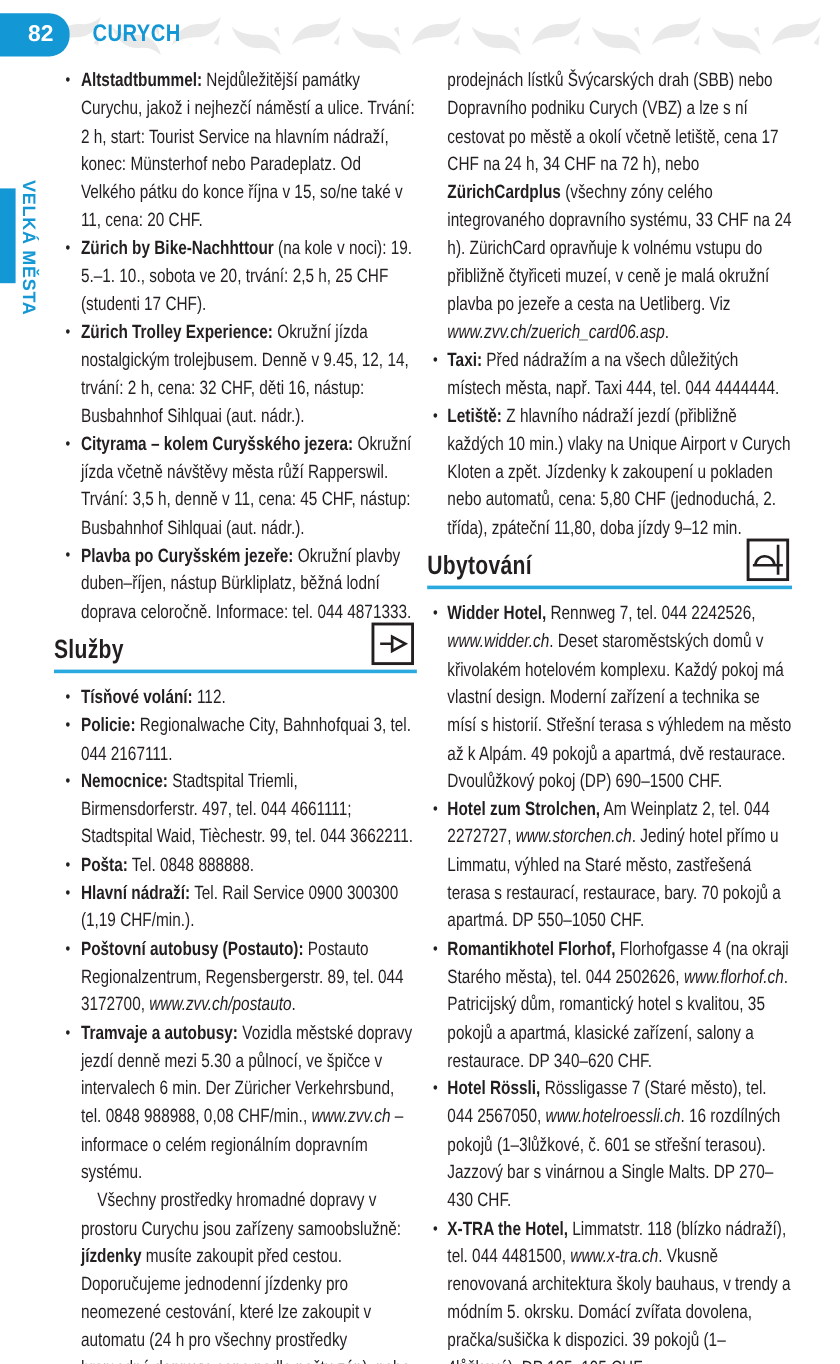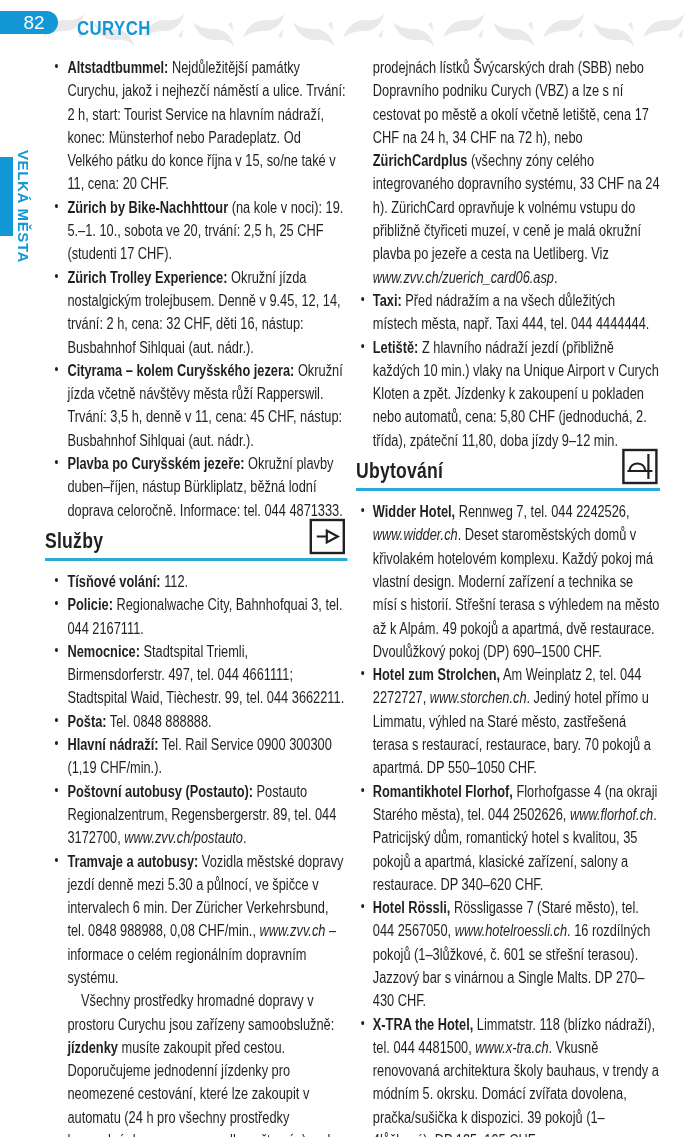--- a/index.html
+++ b/index.html
@@ -7,23 +7,23 @@
     width:700px;height:1137px;position:relative;overflow:hidden;
     background:#ffffff;color:var(--text,#231f20);
     font-family:"Liberation Sans", sans-serif;
   }
   
   .waves{position:absolute;left:42px;top:10px;right:0;height:40px;
     display:flex;gap:7px;align-items:center;overflow:hidden;}
   .wave{flex:0 0 auto;}
   .wave.flip{transform:scaleY(-1);}
   .page-badge{
-    position:absolute;left:0;top:11px;width:58px;height:23px;
+    position:absolute;left:0;top:11px;width:58px;height:36px;
     background:var(--accent);border-radius:0 17px 17px 0;
-    color:#fff;font-weight:400;font-size:19px;
+    color:#fff;font-weight:700;font-size:19px;
     display:flex;align-items:center;justify-content:center;padding-left:10px;box-sizing:border-box;
     z-index:3;
   }
   .page-title{
     position:absolute;left:77px;top:11px;height:35px;display:flex;align-items:center;
     color:var(--accent);font-weight:700;font-size:20px;letter-spacing:.5px;
     transform:scaleX(.84);transform-origin:0 50%;z-index:2;white-space:nowrap;
   }
   
   .side-tab{position:absolute;left:0;top:157px;width:13px;height:79px;background:var(--accent);}

